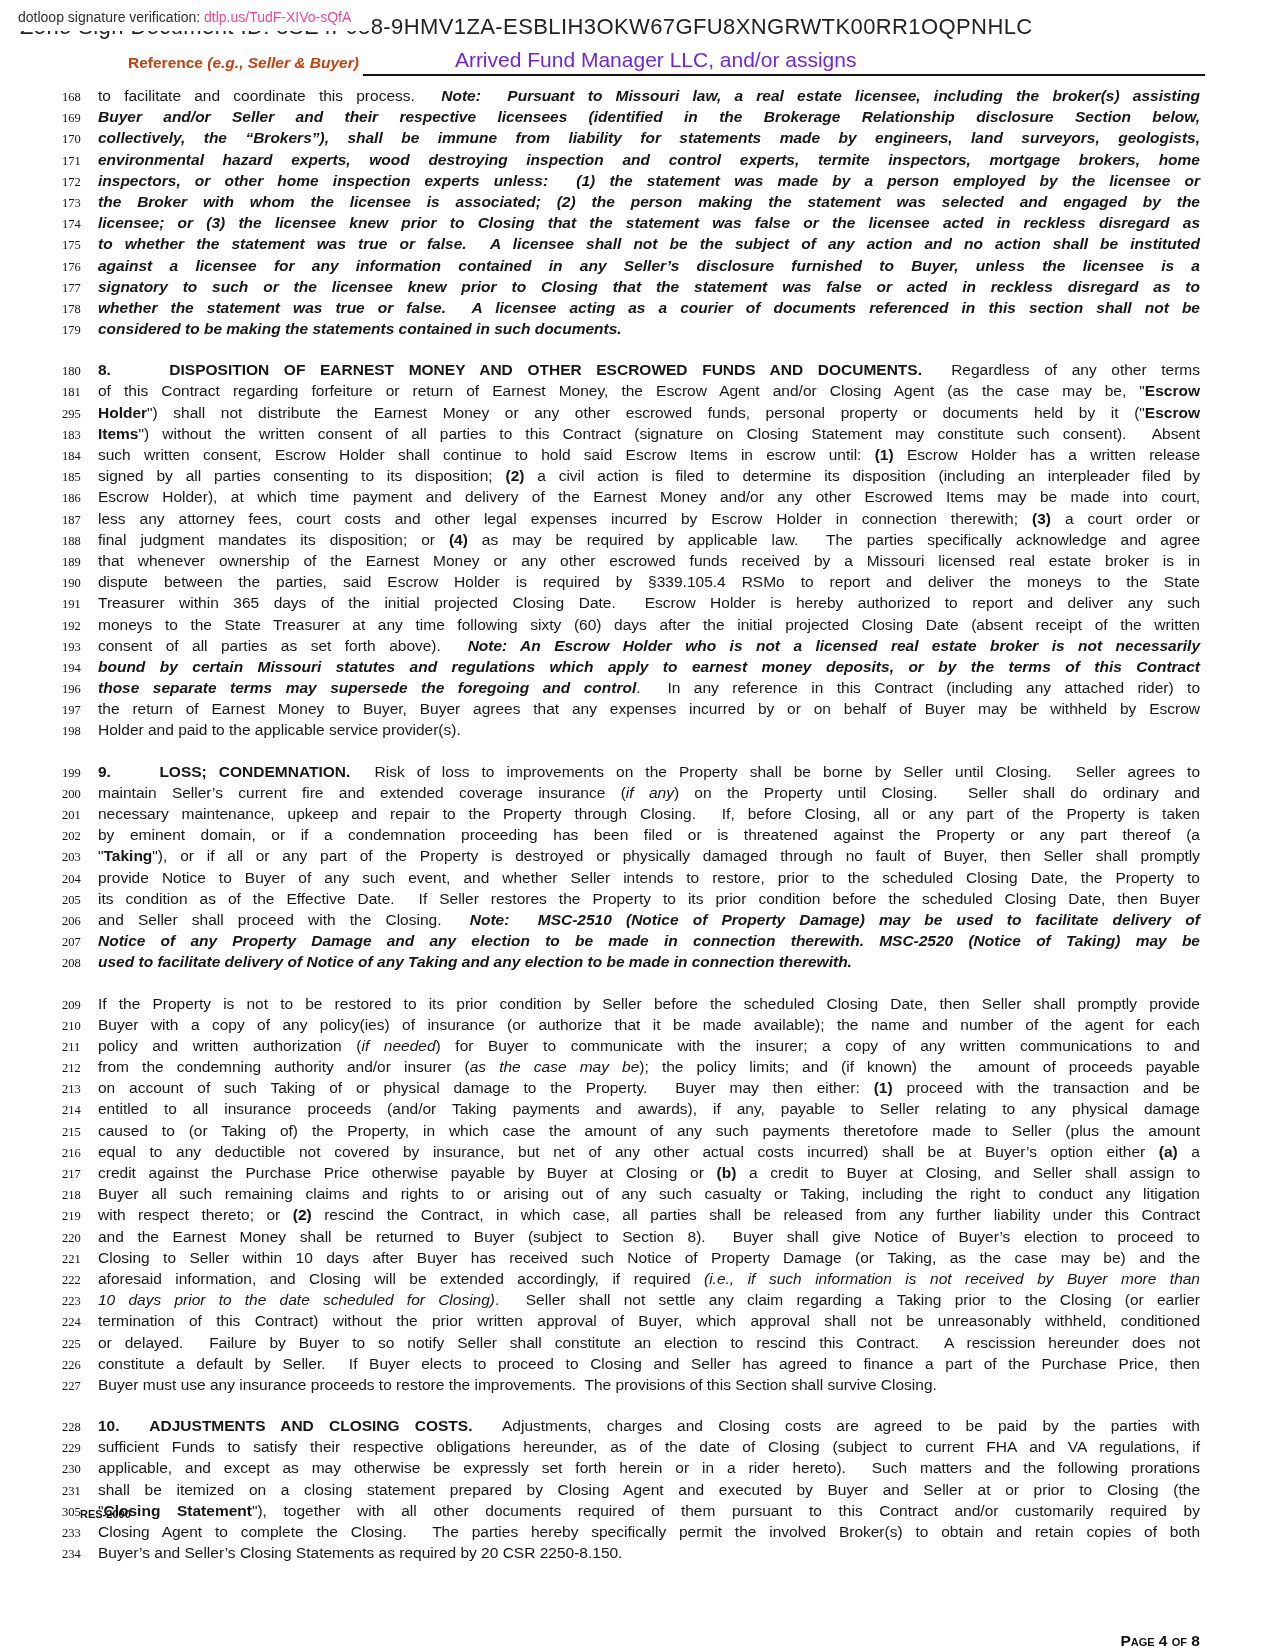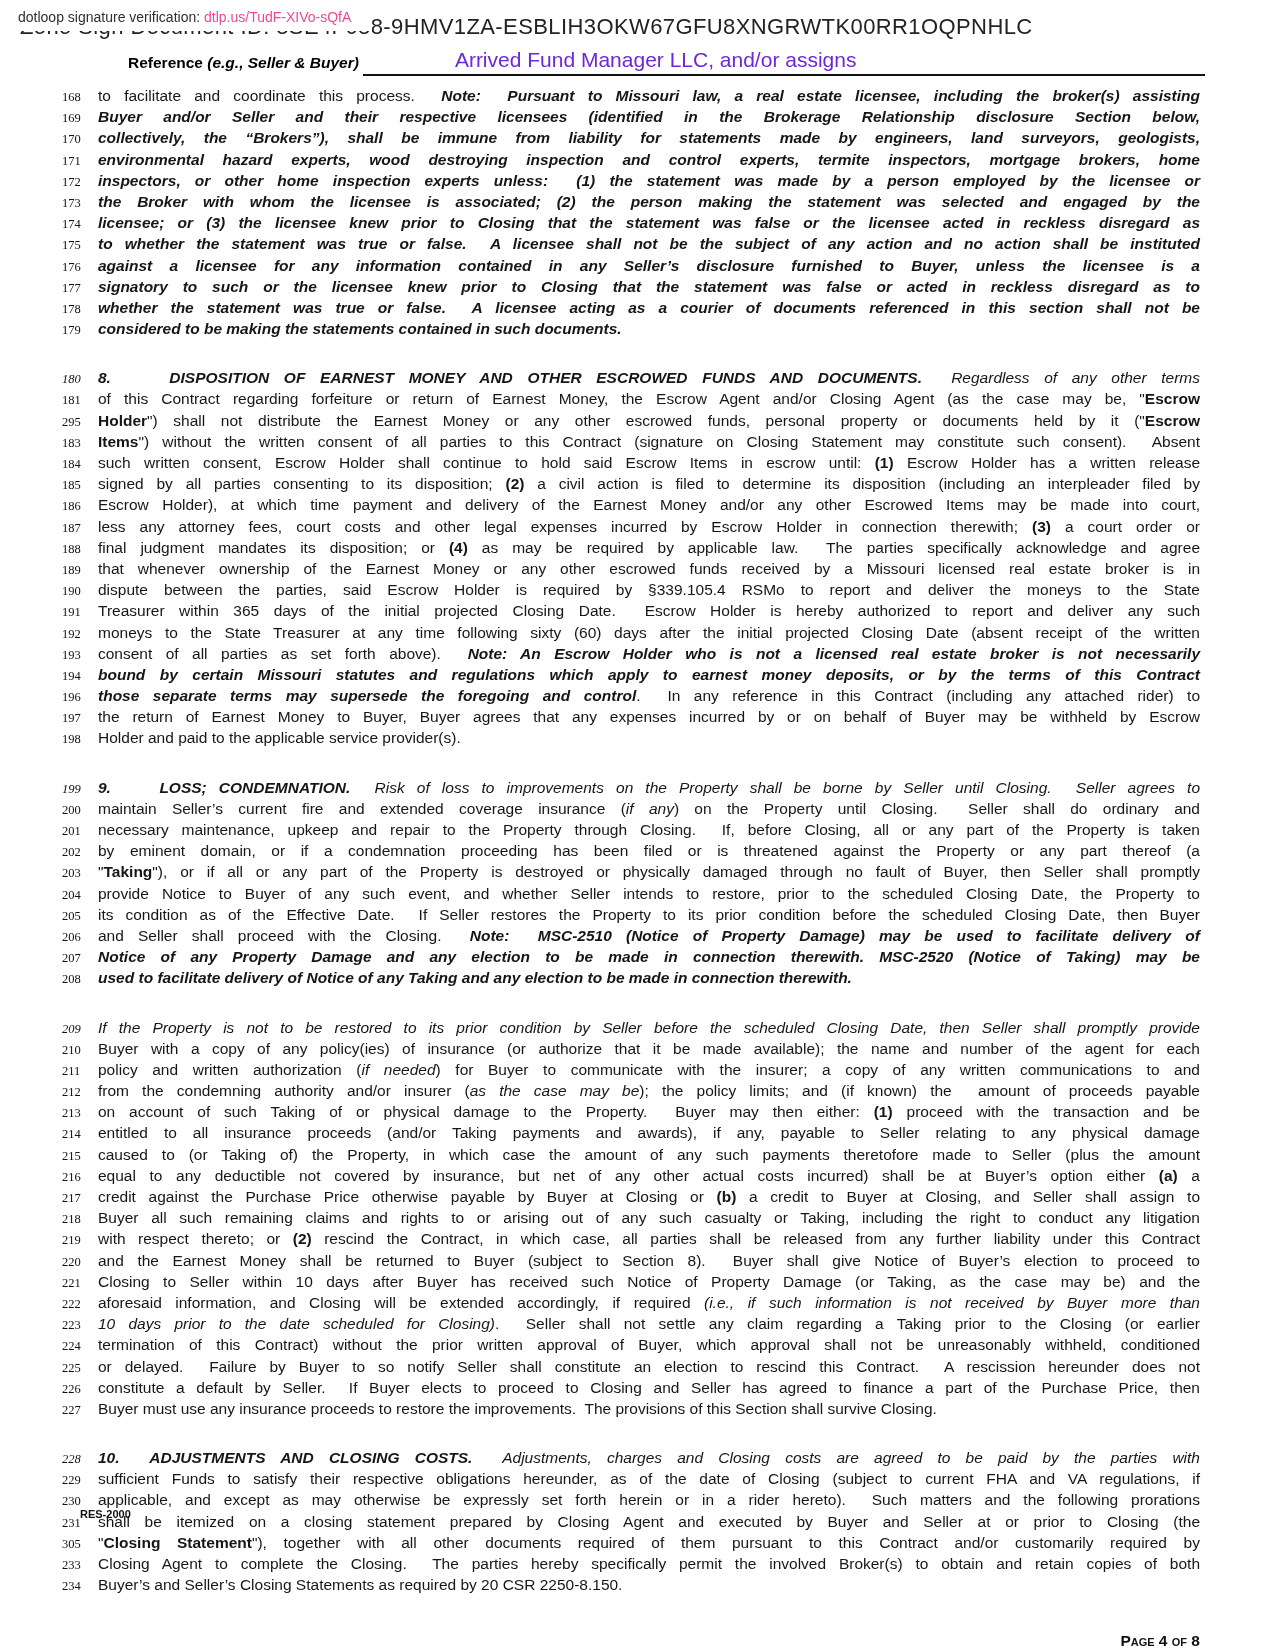--- a/index.html
+++ b/index.html
@@ -16,28 +16,28 @@
     position:absolute; top:0; left:0; z-index:2; width:372px; height:31px;
     background:#ffffff; box-sizing:border-box; padding:9px 0 0 18px;
     font-size:14px; color:#2e2e2e; white-space:nowrap;
   }
   #dotloop-banner a { color:#ec4899; text-decoration:none; }
   
   #ref-row {
     position:absolute; top:42px; left:128px; width:1077px;
     display:flex; align-items:flex-end;
   }
-  .ref-label { flex:none; font-size:15.5px; font-weight:bold; padding:0 4px 4px 0; color:#000000; }
+  .ref-label { flex:none; font-size:15.5px; font-weight:bold; padding:0 4px 4px 0; color:#c2410c; }
   .ref-label .it { font-style:italic; }
   .ref-fill-wrap { flex:1; position:relative; height:32px; border-bottom:2.5px solid #111; }
   .ref-value { position:absolute; left:92px; bottom:2px; font-size:21px; color:#6d28d9; white-space:nowrap; }
   
   #lines { position:absolute; top:85px; left:0; }
   .line { display:flex; align-items:baseline; height:21.2px; }
-  .line.gap { margin-top:28px;font-style:italic; }
+  .line.gap { margin-top:20px; }
   .ln {
     flex:none; display:inline-block; width:36px; margin-left:62px;
     font-family:"Liberation Serif", serif; font-size:12.5px; color:#111;
   }
   .lt {
     display:block; width:1102px; font-size:15.5px; line-height:21.2px;
     text-align:justify; text-align-last:justify; color:#161616;
   }
   .lt.pl { text-align:left; text-align-last:left; }
   .s-b  { font-weight:bold; }

